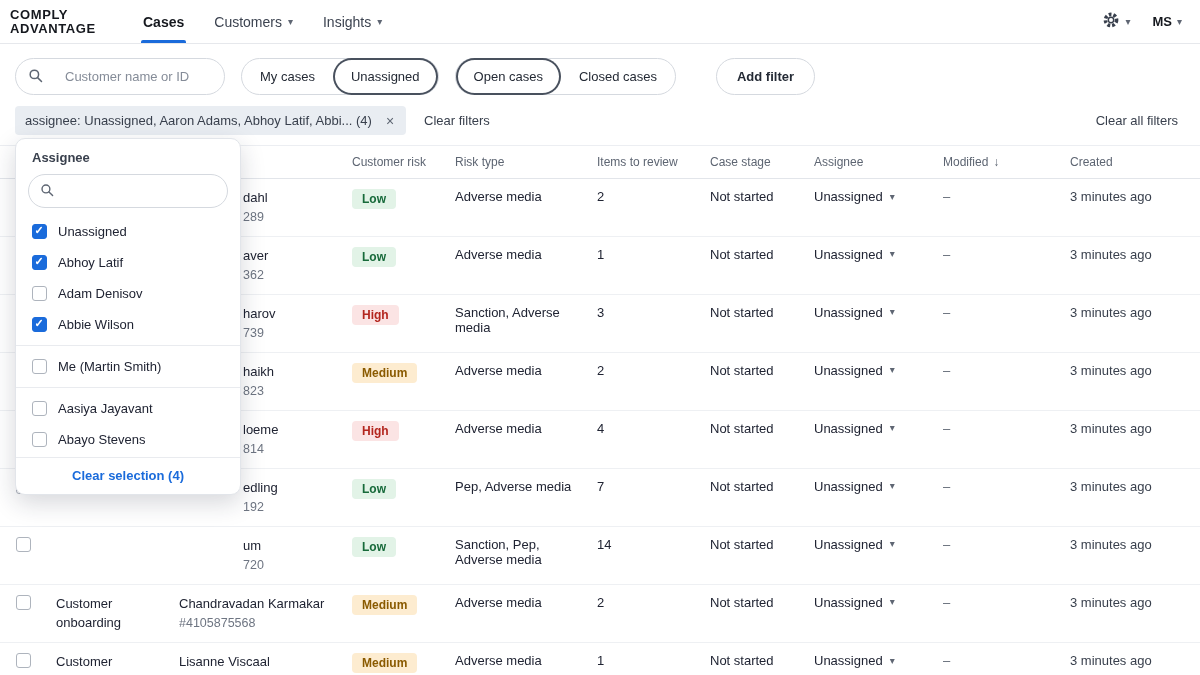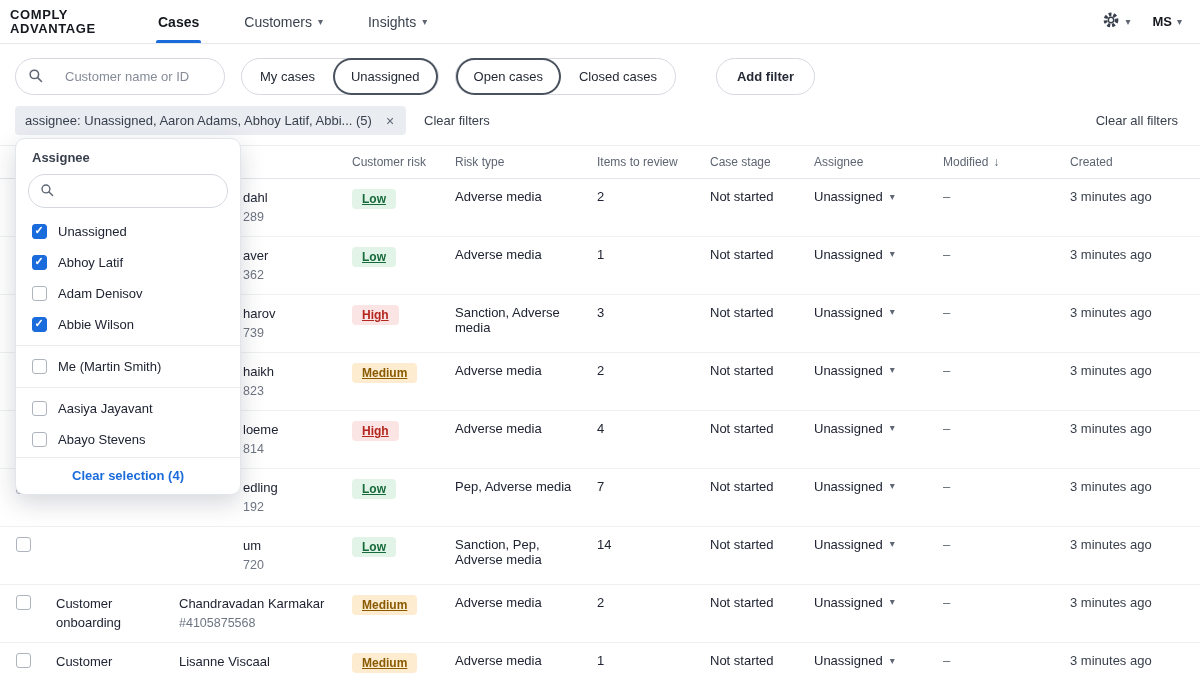--- a/index.html
+++ b/index.html
@@ -10,21 +10,21 @@
     background: #ffffff; color: #202433; font-size: 13px;
   }
   .app { position: relative; width: 1200px; height: 675px; }
 
   
   .topnav {
     height: 44px; display: flex; align-items: center;
     border-bottom: 1px solid #e6e8ec; padding: 0 18px 0 10px;
   }
   .logo { line-height: 1.05; font-weight: 800; font-size: 13px; letter-spacing: .6px; color: #15181e; width: 130px; }
-  .tabs { display: flex; align-items: center; gap: 45px; height: 100%; margin-left: 18px; }
+  .tabs { display: flex; align-items: center; gap: 30px; height: 100%; margin-left: 3px; }
   .tab { display: flex; align-items: center; gap: 6px; height: 100%; font-size: 14px; color: #3c4350; cursor: pointer; position: relative; }
   .tab.active { font-weight: 700; color: #15181e; }
   .tab.active::after { content: ""; position: absolute; left: -2px; right: -2px; bottom: 0; height: 3px; background: var(--accent); border-radius: 2px 2px 0 0; }
   .caret { font-size: 10px; color: #5f6673; line-height: 1; }
   .nav-right { margin-left: auto; display: flex; align-items: center; gap: 22px; }
   .nav-item { display: flex; align-items: center; gap: 5px; cursor: pointer; }
   .initials { font-weight: 700; font-size: 13px; color: #15181e; }
 
   
   .toolbar { display: flex; align-items: center; padding: 14px 16px 9px 15px; gap: 16px; }
@@ -65,21 +65,21 @@
     display: inline-block; width: 15px; height: 15px; border: 1.5px solid #aeb4bd;
     border-radius: 3px; background: #fff; cursor: pointer; position: relative; flex: none;
   }
   .cb.checked { background: var(--accent); border-color: var(--accent); }
   .cb.checked::after { content: "✓"; position: absolute; left: 1.5px; top: -1px; color: #fff; font-size: 11px; font-weight: 700; }
   .c-check { padding-left: 16px; }
   .case-name { color: #202433; line-height: 1.45; }
   .cust { line-height: 1.45; }
   .cust-id { color: #6e7582; font-size: 12.5px; }
   .cust.frag { padding-left: 64px; }
-  .badge { display: inline-block; padding: 3px 10px; border-radius: 4px; font-size: 12px; font-weight: 600; white-space: nowrap; text-decoration: underline; }
+  .badge { display: inline-block; padding: 3px 10px; border-radius: 4px; font-size: 12px; font-weight: 600; white-space: nowrap; }
   .badge-low { background: var(--risk-low-bg); color: var(--risk-low-text); }
   .badge-medium { background: var(--risk-medium-bg); color: var(--risk-medium-text); }
   .badge-high { background: var(--risk-high-bg); color: var(--risk-high-text); }
   .assignee-select { display: inline-flex; align-items: center; gap: 7px; cursor: pointer; }
   .c-mod { color: #5d6572; }
   .c-created { color: #39404d; }
 
   
   .panel {
     position: absolute; left: 15px; top: 138px; width: 226px; background: #fff;
@@ -151,21 +151,21 @@
     </div>
     <div class="seg">
       <button class="seg-btn selected">Open cases</button>
       <button class="seg-btn">Closed cases</button>
     </div>
     <button class="add-filter">Add filter</button>
   </div>
 
   <div class="filterbar">
     <div class="chip">
-      <span>assignee: Unassigned, Aaron Adams, Abhoy Latif, Abbi... (5)</span>
+      <span>assignee: Unassigned, Aaron Adams, Abhoy Latif, Abbi... (4)</span>
       <button class="chip-x">×</button>
     </div>
     <button class="txt-btn">Clear filters</button>
     <button class="txt-btn right">Clear all filters</button>
   </div>
 
   <table>
     <colgroup>
       <col style="width:48px">
         <col style="width:123px">

